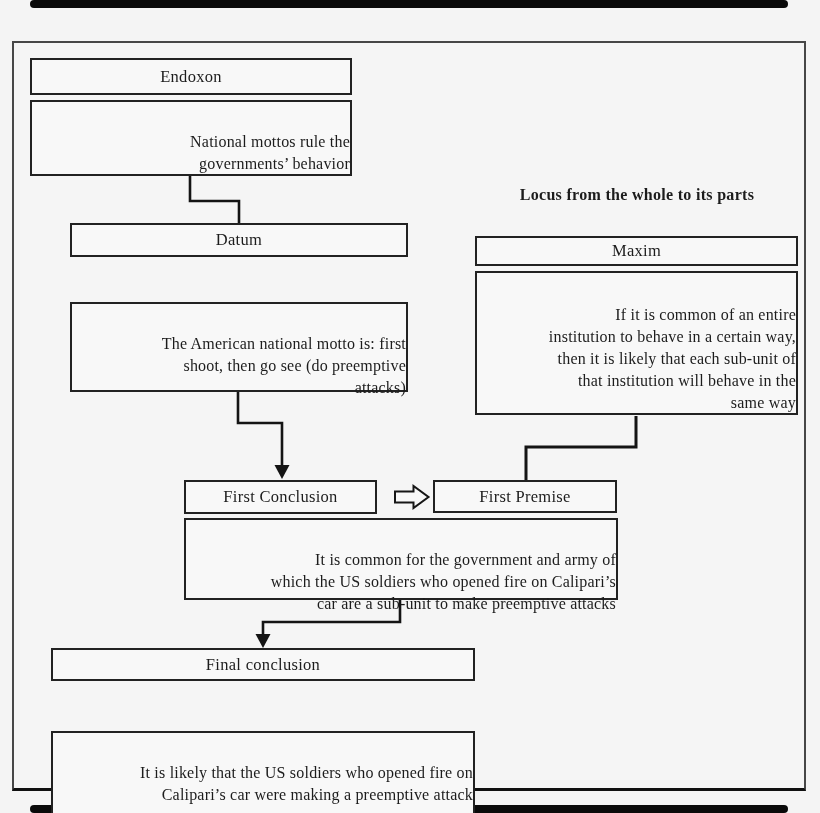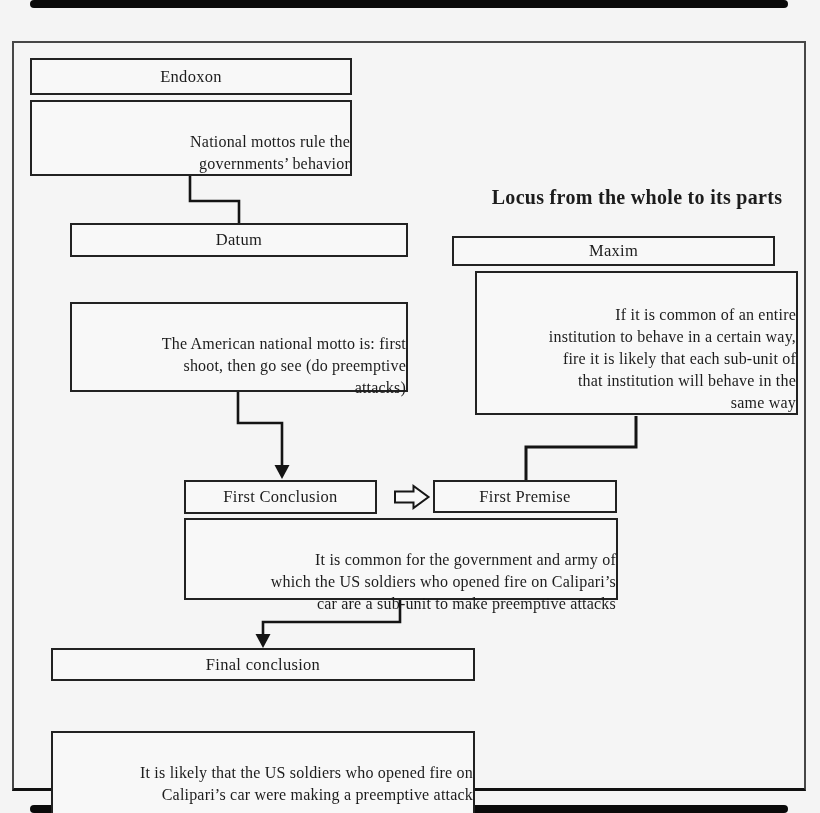--- a/index.html
+++ b/index.html
@@ -25,28 +25,28 @@
   .hdr{
     display:flex;align-items:center;justify-content:center;
     font-weight:normal;font-size:16.5px;letter-spacing:.3px;
   }
   .bdy{
     text-align:right;font-size:16px;line-height:22px;letter-spacing:.2px;
     padding-top:7px;white-space:pre-line;
   }
   .locus{
     position:absolute;left:457px;top:186px;width:360px;
-    text-align:center;font-weight:bold;font-size:20px;letter-spacing:.3px;
+    text-align:center;font-weight:bold;font-size:16px;letter-spacing:.3px;
   }
   
   .endoxon-h{left:30px;top:58px;width:322px;height:37px;}
   .endoxon-b{left:30px;top:100px;width:322px;height:76px;}
   .datum-h{left:70px;top:223px;width:338px;height:34px;}
   .datum-b{left:70px;top:266px;width:338px;height:90px;margin-top:36px;}
-  .maxim-h{left:452px;top:236px;width:323px;height:30px;}
+  .maxim-h{left:475px;top:236px;width:323px;height:30px;}
   .maxim-b{left:475px;top:271px;width:323px;height:144px;padding-top:9px;}
   .fc-h{left:184px;top:480px;width:193px;height:34px;}
   .mp-h{left:433px;top:480px;width:184px;height:33px;}
   .joint-b{left:184px;top:518px;width:434px;height:82px;}
   .final-h{left:51px;top:648px;width:424px;height:33px;}
   .final-b{left:51px;top:687px;width:424px;height:92px;margin-top:44px;}
 </style>
 </head>
 <body>
 
@@ -95,21 +95,21 @@
   </div>
 
   <div class="locus">Locus from the whole to its parts</div>
 
   <div class="box hdr maxim-h">
     <span>Maxim</span>
   </div>
   <div class="box bdy maxim-b">
     <span>If it is common of an entire
 institution to behave in a certain way,
-fire it is likely that each sub-unit of
+then it is likely that each sub-unit of
 that institution will behave in the
 same way</span>
   </div>
 
   <div class="box hdr fc-h">
     <span>First Conclusion</span>
   </div>
   <div class="box hdr mp-h">
     <span>First Premise</span>
   </div>

